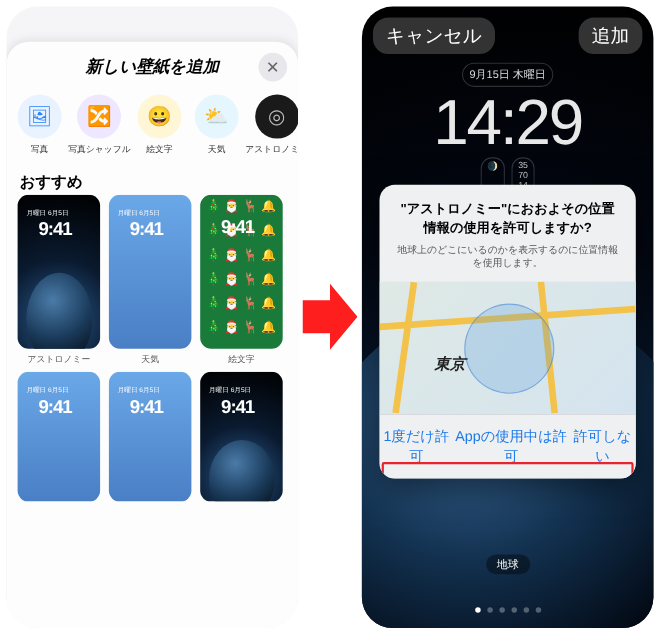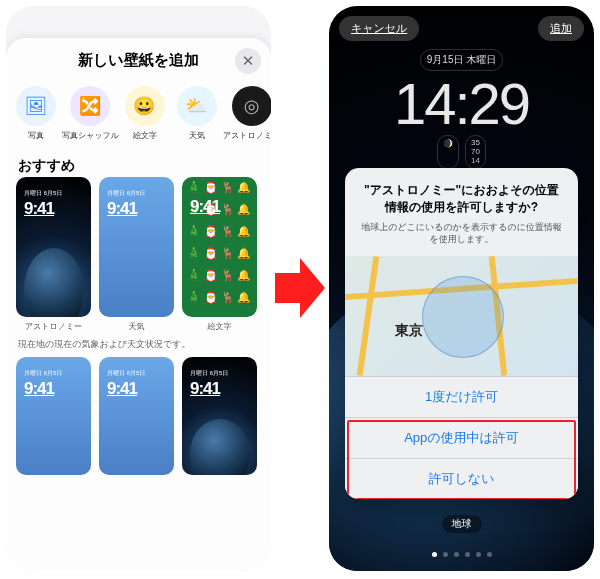--- a/index.html
+++ b/index.html
@@ -6,65 +6,65 @@
   .stage { position: relative; width: 600px; height: 579px; display: flex; align-items: flex-start; }
   .phone { width: 265px; height: 565px; border-radius: 28px; overflow: hidden; background: #000; position: relative; }
   .phone-left { margin: 6px 0 0 6px; background:#f5f5f7;}
   .phone-right { margin: 6px 6px 0 0; background: radial-gradient(circle at 50% 70%, #0b2a4a 0%, #030711 50%, #000 100%); }
   .arrow { flex: 1; display: flex; align-items: center; justify-content: center; height: 575px;}
   .arrow svg { width: 50px; height: 70px; }
 
   
   .sheet { position:absolute; top:32px; left:0; right:0; bottom:0; background:#fdfdfd; border-radius:20px 20px 0 0; box-shadow:0 -2px 8px rgba(0,0,0,.08);}
   .sheet-hdr { display:flex; align-items:center; justify-content:center; height:44px; position:relative;}
-  .sheet-title { font-size:15px; font-weight:600; }
+  .sheet-title { font-size:15px; font-weight:600;font-style:italic; }
   .close-btn { position:absolute; right:10px; top:10px; width:26px; height:26px; border-radius:50%; background:#e8e8ec; display:flex; align-items:center; justify-content:center; font-size:15px; color:#666;}
   .cats { display:flex; padding: 4px 4px 10px 4px; gap:0; overflow:hidden;}
   .cat { flex:0 0 52px; display:flex; flex-direction:column; align-items:center; gap:4px;}
   .cat-ic { width:40px; height:40px; border-radius:50%; display:flex; align-items:center; justify-content:center; font-size:18px;}
   .cat-label { font-size:8px; color:#333; text-align:left; white-space:nowrap;}
   .sec-title { font-size:14px; font-weight:700; padding:6px 12px 2px;}
   .sec-sub { font-size:9px; color:#666; padding:0 12px 6px;}
   .row { display:flex; gap:8px; padding:0 10px 6px; overflow:hidden;}
   .wp { width:75px; height:140px; border-radius:10px; position:relative; overflow:hidden; flex-shrink:0;}
   .wp-label { font-size:8px; text-align:center; color:#555; margin-top:4px;}
   .wp-col { display:flex; flex-direction:column; align-items:center; width:75px; flex-shrink:0;}
   .wp-astro { background: radial-gradient(circle at 50% 80%, #2b5b8f 0%, #0a1a2f 45%, #000 100%);}
   .wp-weather { background: linear-gradient(180deg,#6aa8e8 0%, #4a7fc5 100%);}
   .wp-emoji { background:#1a7a3a;}
-  .wp-time { position:absolute; top:22px; left:8px; color:#fff; font-size:17px; font-weight:600; letter-spacing:-1px;text-decoration:underline;}
+  .wp-time { position:absolute; top:22px; left:19px; color:#fff; font-size:17px; font-weight:600; letter-spacing:-1px;}
   .wp-date { position:absolute; top:12px; left:8px; color:#fff; font-size:6px; font-weight:500;}
   .wp-earth { position:absolute; bottom:-15px; left:10%; width:80%; height:60%; border-radius:50%; background: radial-gradient(circle at 40% 30%, #4a7ba8 0%, #1a3a5a 50%, #000 100%);}
   .emoji-grid { position:absolute; inset:0; display:grid; grid-template-columns:repeat(4,1fr); grid-auto-rows:22px; padding:4px;}
   .emoji-grid span{font-size:11px; text-align:center;}
   .row2 .wp { height:118px; }
   .row2 { padding-bottom:0;}
 
   
   .topbar { display:flex; justify-content:space-between; padding:10px 10px 0;}
-  .pill { background:rgba(60,60,60,.85); color:#fff; font-size:11px; padding:5px 12px; border-radius:14px;text-decoration:underline;}
+  .pill { background:rgba(60,60,60,.85); color:#fff; font-size:17px; padding:5px 12px; border-radius:14px;}
   .lock-date { text-align:center; color:#ddd; font-size:10px; margin-top:8px; border:1px solid rgba(255,255,255,0.18); border-radius:16px; padding:3px 6px; width:fit-content; margin-left:auto; margin-right:auto;}
   .lock-time { text-align:center; color:#e8e8e8; font-size:58px; font-weight:300; letter-spacing:-2px; line-height:1; margin-top:4px;}
   .widgets { display:flex; justify-content:center; gap:6px; margin-top:2px;}
   .wdg { border:1px solid rgba(255,255,255,0.18); border-radius:10px; color:#ccc; font-size:8px; padding:3px 5px;}
   .earth-big { position:absolute; left:50%; bottom:-60px; width:360px; height:360px; margin-left:-180px; border-radius:50%; background: radial-gradient(circle at 40% 30%, #3a6a9a 0%, #12304e 40%, #020812 75%);}
-  .bottom-lbl { position:absolute; bottom:34px; left:0; right:0; text-align:left; color:#fff; font-size:10px; background:rgba(0,0,0,.4); width:fit-content; margin:4px auto; padding:2px 10px; border-radius:10px;}
+  .bottom-lbl { position:absolute; bottom:34px; left:0; right:0; text-align:left; color:#fff; font-size:10px; background:rgba(0,0,0,.4); width:fit-content; margin:15px auto; padding:2px 10px; border-radius:10px;}
   .dots { position:absolute; bottom:14px; left:0; right:0; display:flex; justify-content:center; gap:6px;}
   .dots span{ width:5px; height:5px; border-radius:50%; background:rgba(255,255,255,.3);}
   .dots span.on{ background:#fff;}
 
   .alert { position:absolute; top:162px; left:16px; right:16px; background:#eef0f2; border-radius:14px; overflow:hidden; box-shadow:0 6px 30px rgba(0,0,0,.5);}
   .alert-hdr { padding:14px 14px 10px; text-align:center;}
   .alert-title { font-size:12px; font-weight:700; line-height:1.45; color:#000;}
   .alert-msg { font-size:9px; color:#555; margin-top:4px; line-height:1.4;}
-  .map { height:120px; background:linear-gradient(135deg,#dfe9e5 0%, #d4e4ef 100%); position:relative; overflow:hidden;}
+  .map { height:120px; background:linear-gradient(135deg,#dfe9e5 0%, #d4e4ef 100%); position:relative; overflow:hidden;font-style:italic;}
   .map-circle{ position:absolute; left:50%; top:50%; width:80px; height:80px; margin:-40px 0 0 -40px; border-radius:50%; background:rgba(80,150,220,.25); border:1px solid rgba(60,130,210,.5);}
   .map-label{ position:absolute; left:50px; top:66px; font-size:14px; font-weight:700; color:#222;}
   .map-road{ position:absolute; background:#f3c24a; }
-  .alert-btns { display:flex; flex-direction:column;}
+  .alert-btns { display:flex; flex-direction:row;}
   .alert-btn { border-top:1px solid #cfcfd4; text-align:center; padding:11px 0; font-size:13px; color:#1b79ea; background:#eef0f2;}
   .hl { position:absolute; border:2px solid #e8252c; border-radius:2px; pointer-events:none;}
 </style>
 </head>
 <body>
 
 <div class="stage">
 
   <div class="phone phone-left">
     <div class="sheet">
@@ -141,21 +141,20 @@
                 <span>🎅</span>
                 <span>🦌</span>
                 <span>🔔</span>
               </div>
               <div class="wp-time" style="top:20px;">9:41</div>
             </div>
             <div class="wp-label">絵文字</div>
           </div>
         </div>
 
-      <div class="sec-sub">現在地の現在の気象および天文状況です。</div>
       <div class="row row2" id="row2">
           <div class="wp-col">
             <div class="wp wp-weather">
               <div class="wp-date">月曜日 6月5日</div>
               <div class="wp-time">9:41</div>
             </div>
           </div>
           <div class="wp-col">
             <div class="wp wp-weather">
               <div class="wp-date">月曜日 6月5日</div>

